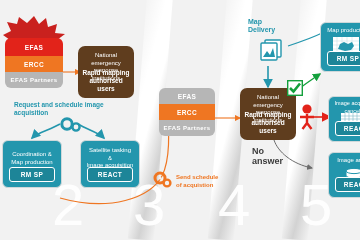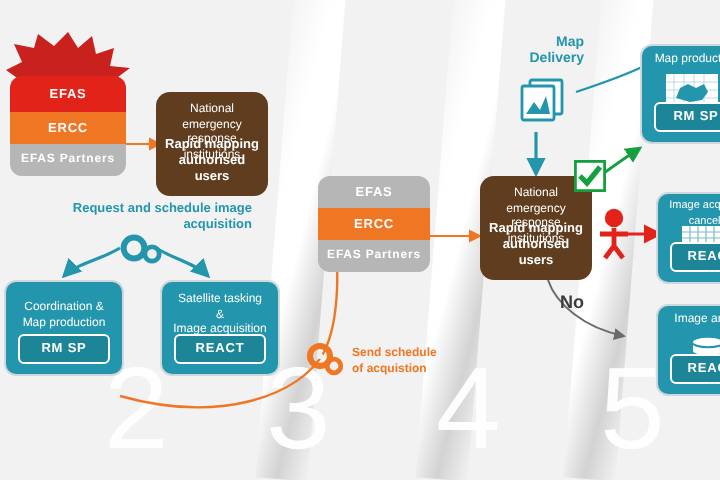--- a/index.html
+++ b/index.html
@@ -10,21 +10,21 @@
         transform:rotate(4.5deg);}
   .bignum{position:absolute;color:#ffffff;font-size:58px;line-height:58px;font-weight:400;
           font-family:"Liberation Sans",sans-serif;opacity:.97;letter-spacing:-1px;}
   .box{position:absolute;border-radius:6px;box-sizing:border-box;}
   .teal{background:#2396ad;border:1.5px solid #cfd8da;color:#ffffff;}
   .brown{background:#5f3d1e;color:#ffffff;border-radius:7px;}
   .btn{position:absolute;left:6px;right:6px;bottom:5px;height:13px;border:1.2px solid #ffffff;
        border-radius:3px;background:#1d8598;color:#fff;font-size:6.5px;font-weight:bold;
        letter-spacing:.4px;display:flex;align-items:center;justify-content:center;}
   .boxtxt{position:absolute;left:3px;right:3px;top:5px;text-align:center;font-size:6px;line-height:7.5px;}
-  .capt{position:absolute;text-align:right;font-weight:bold;line-height:8px;}
+  .capt{position:absolute;text-align:left;font-weight:bold;line-height:8px;}
   .stack{position:absolute;border-radius:6px;overflow:hidden;}
   .stackrow{display:flex;align-items:center;justify-content:center;color:#fff;font-weight:bold;
             font-size:6.5px;letter-spacing:.4px;text-align:center;line-height:7px;}
   svg{position:absolute;left:0;top:0;overflow:visible;}
 </style>
 </head>
 <body>
 
 <div id="stage">
 
@@ -184,20 +184,21 @@
       <div>institutions</div>
     </div>
     <div style="position:absolute;left:2px;right:2px;bottom:5px;text-align:center;font-size:6.5px;line-height:8px;font-weight:bold;">
       <div>Rapid mapping</div>
       <div>authorised users</div>
     </div>
   </div>
 
   <div class="capt" style="left:252px;top:146px;width:40px;color:#3b3b3b;font-size:9px;line-height:10px;">
     <div>No</div>
+    <div>answer</div>
   </div>
 
   <div style="position:absolute;left:287px;top:80px;">
     <svg width="16" height="16" viewBox="0 0 16 16">
       <rect x="0.7" y="0.7" width="14.6" height="14.6" fill="#ffffff" stroke="#14a03c" stroke-width="1.4"></rect>
       <path d="M3,8 L6.5,11.5 L13,3.5" fill="none" stroke="#14a03c" stroke-width="2.6"></path>
     </svg>
   </div>
 
   <div style="position:absolute;left:298px;top:104px;">

